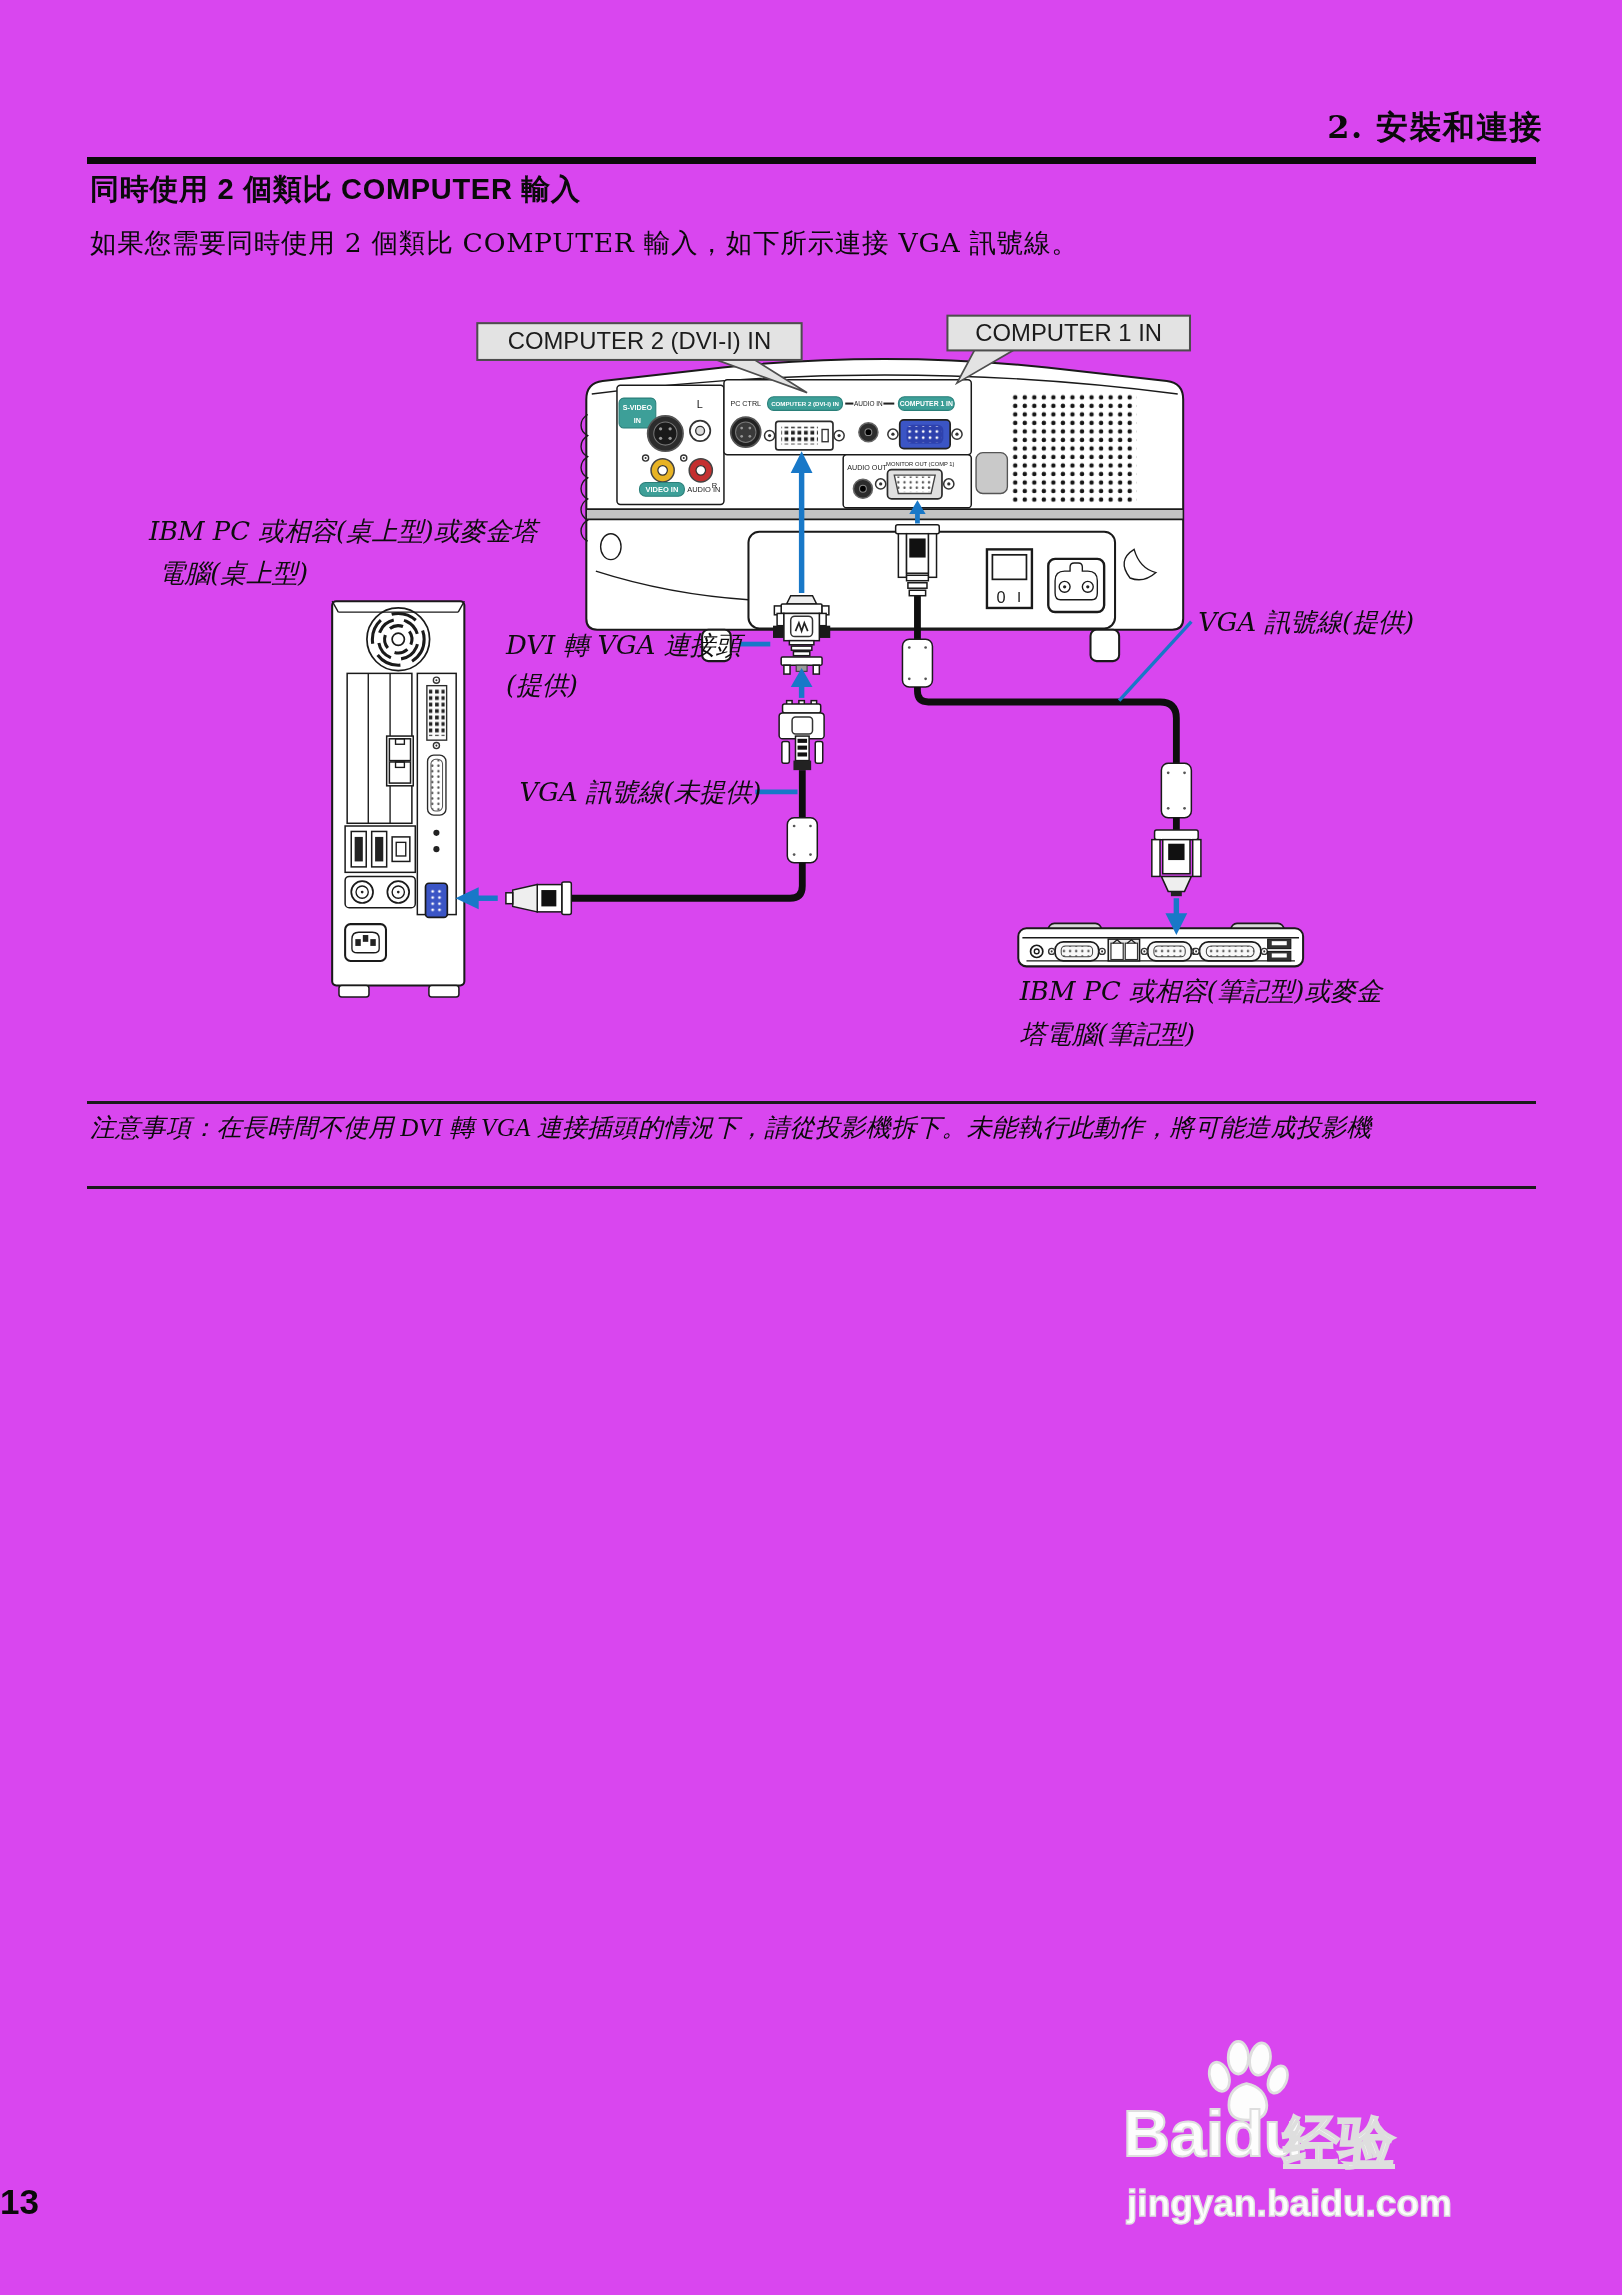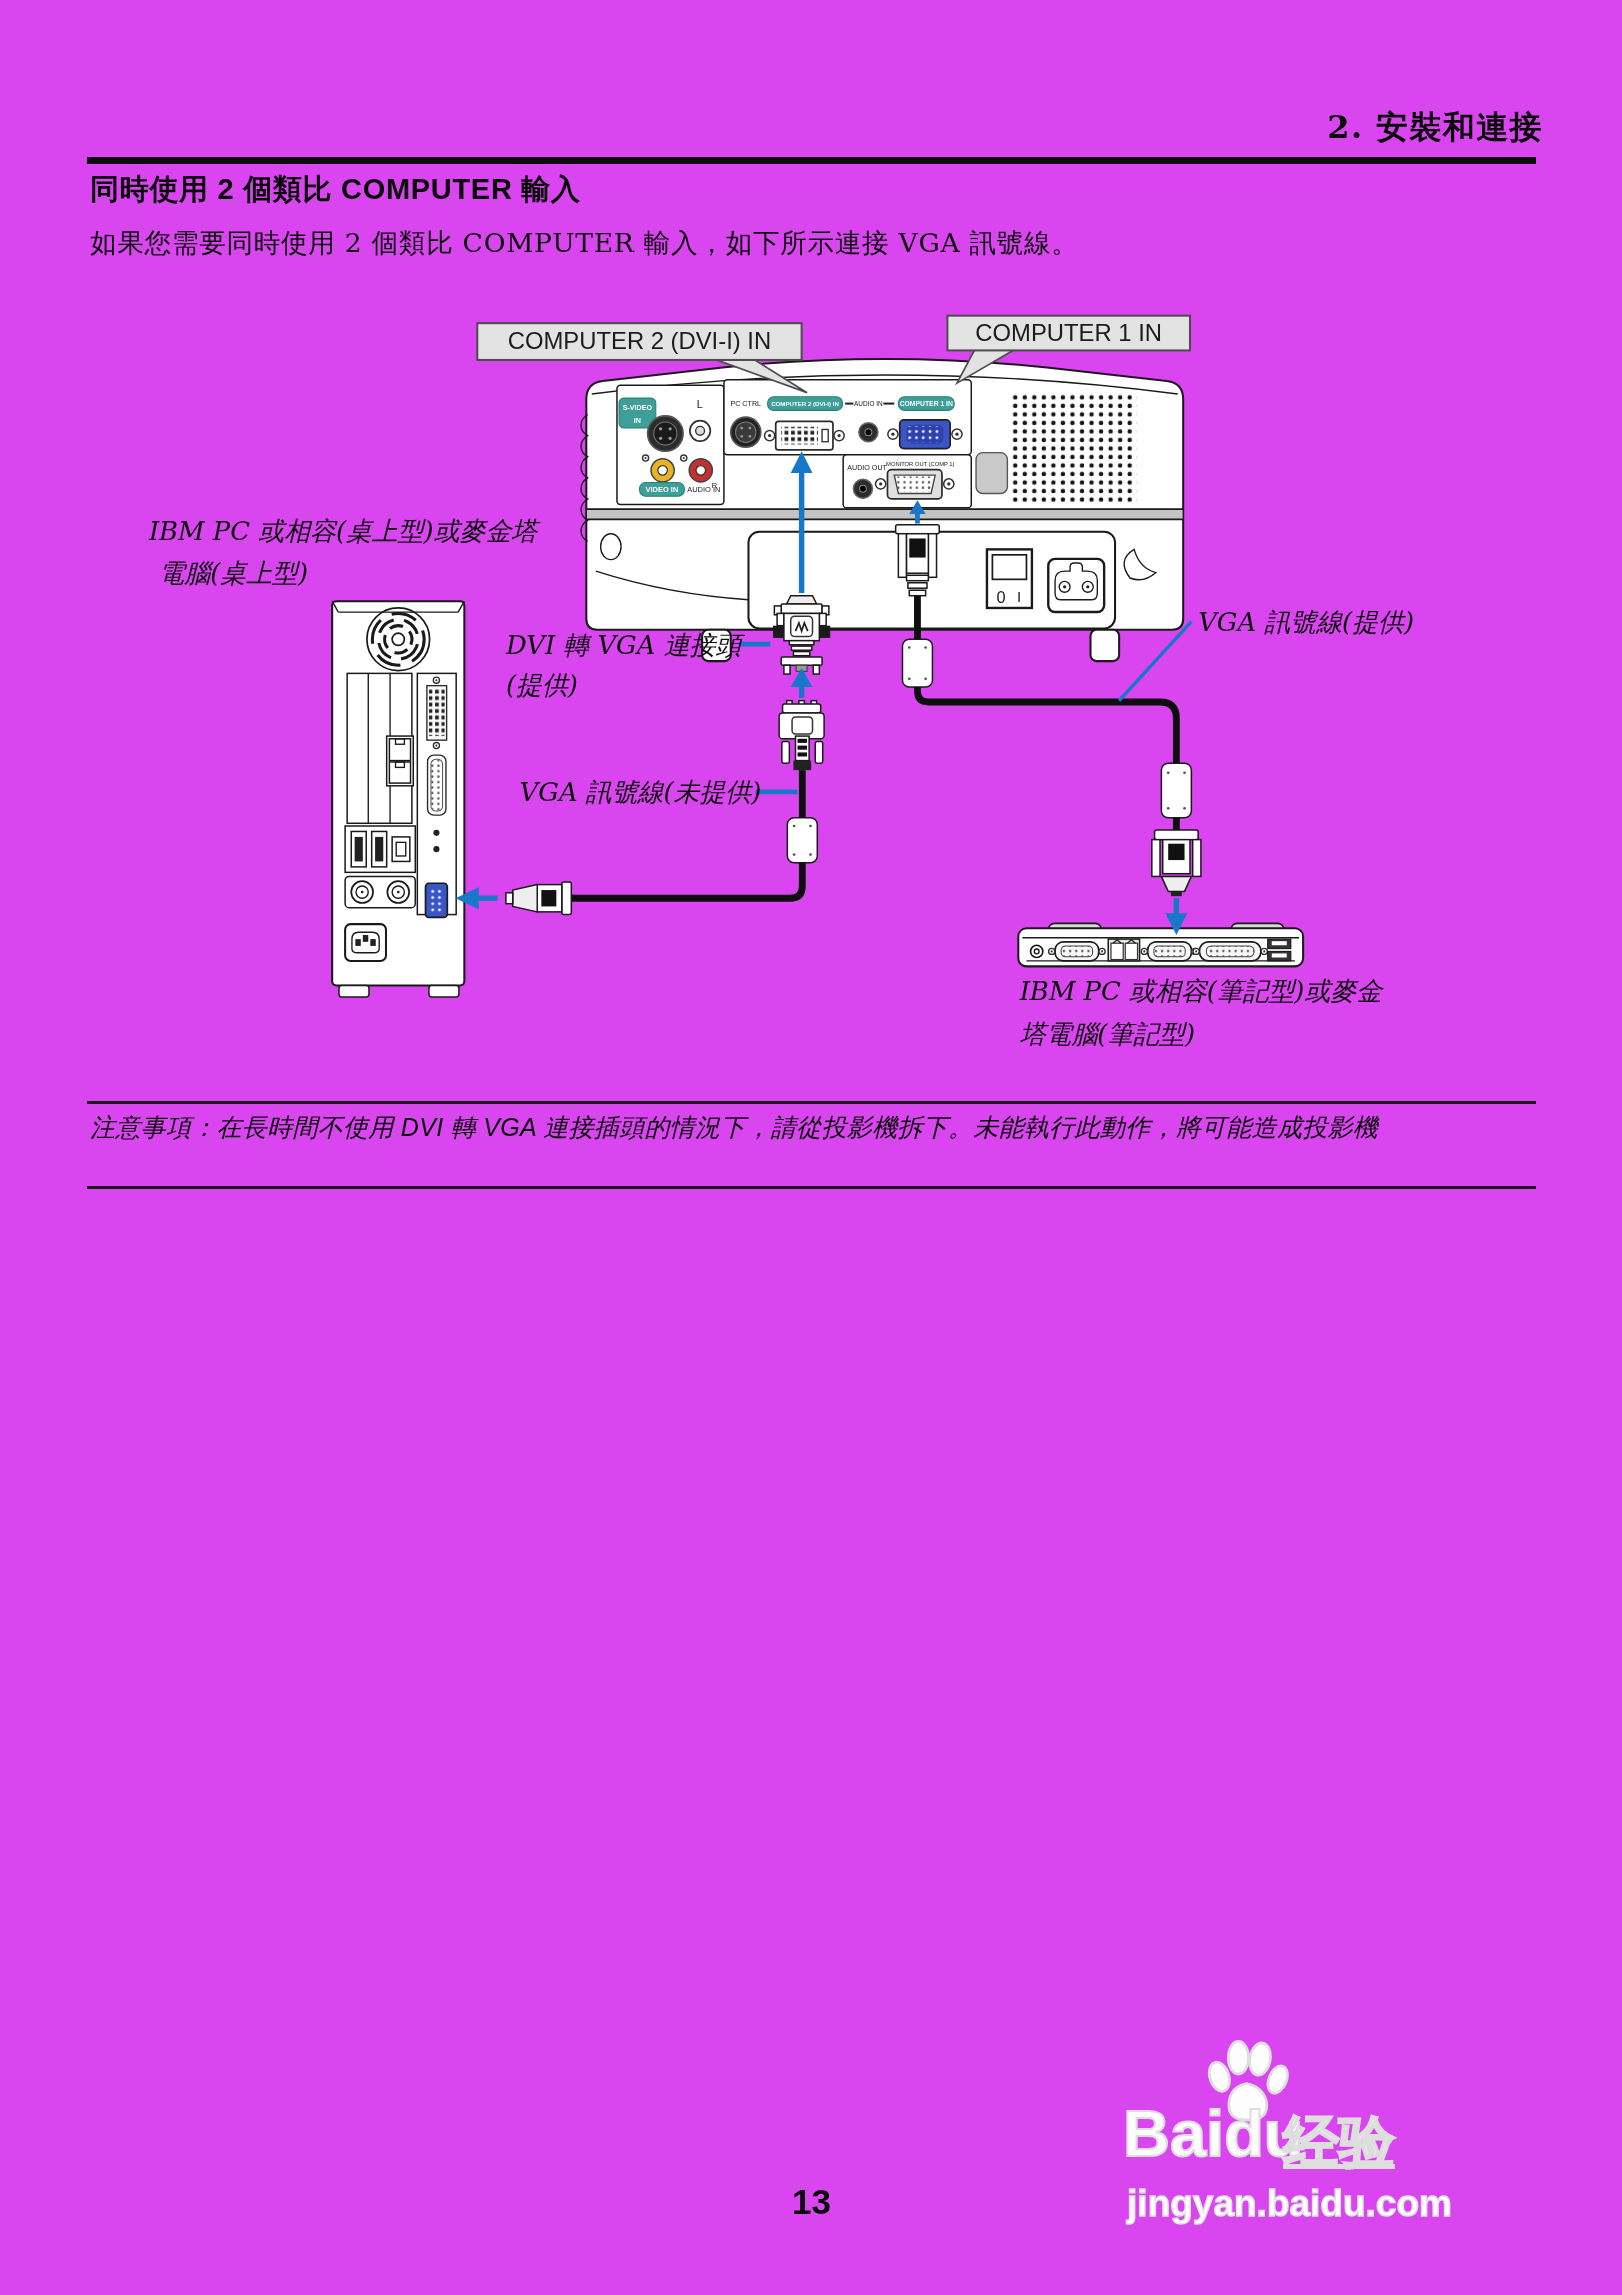--- a/index.html
+++ b/index.html
@@ -17,25 +17,25 @@
     font-weight:bold;font-size:29px;color:#0a0a0a;letter-spacing:0.7px;text-align:right;
   }
   .body-text{
     position:absolute;left:90px;top:225px;width:1090px;font-family:"DejaVu Serif",serif;
     font-size:26.6px;color:#0a0a0a;letter-spacing:0.7px;
   }
   .diagram{position:absolute;left:0;top:300px;}
   .note-rule{position:absolute;left:87px;width:1449px;height:2.7px;background:#1a1a1a;}
   .note-rule.t{top:1101px}.note-rule.b{top:1186px}
   .note-line{
-    position:absolute;left:90px;width:1452px;font-family:Liberation Sans, sans-serif;font-style:italic;
+    position:absolute;left:90px;width:1452px;font-family:Liberation Serif, serif;font-style:italic;
     font-size:25px;color:#0a0a0a;letter-spacing:0.3px;
   }
   .note-line.l1{top:1111px}.note-line.l2{top:1149px}
-  .pageno{position:absolute;left:0;right:0;top:2182px;text-align:center;font-weight:bold;font-size:35px;color:#0a0a0a;}
+  .pageno{position:absolute;left:0;right:0;top:2182px;font-weight:bold;font-size:35px;color:#0a0a0a;}
   .wm{position:absolute;left:1123px;top:2037px;width:300px;height:204px;pointer-events:none;}
   .wm-baidu{position:absolute;left:0;top:59px;font-size:65px;font-weight:bold;color:#fdfdfd;-webkit-text-stroke:2px #dedede;}
   .wm-cn{position:absolute;left:160px;top:68px;font-size:56px;font-weight:bold;color:#fdfdfd;text-decoration:underline;-webkit-text-stroke:2px #dedede;}
   .wm-url{position:absolute;left:4.1px;top:146px;font-size:37px;font-weight:bold;color:#fdfdfd;-webkit-text-stroke:1.4px #e0e0e0;}
   .wm-paw{position:absolute;left:76px;top:0px;}
   
   .oln{fill:#fff;stroke:#1a1a1a;stroke-width:3;}
   .oln2{fill:#fff;stroke:#1a1a1a;stroke-width:2.2;}
   .thin{fill:none;stroke:#1a1a1a;stroke-width:2;}
   .cable{fill:none;stroke:#0e0e0e;stroke-width:10;stroke-linecap:butt;}

